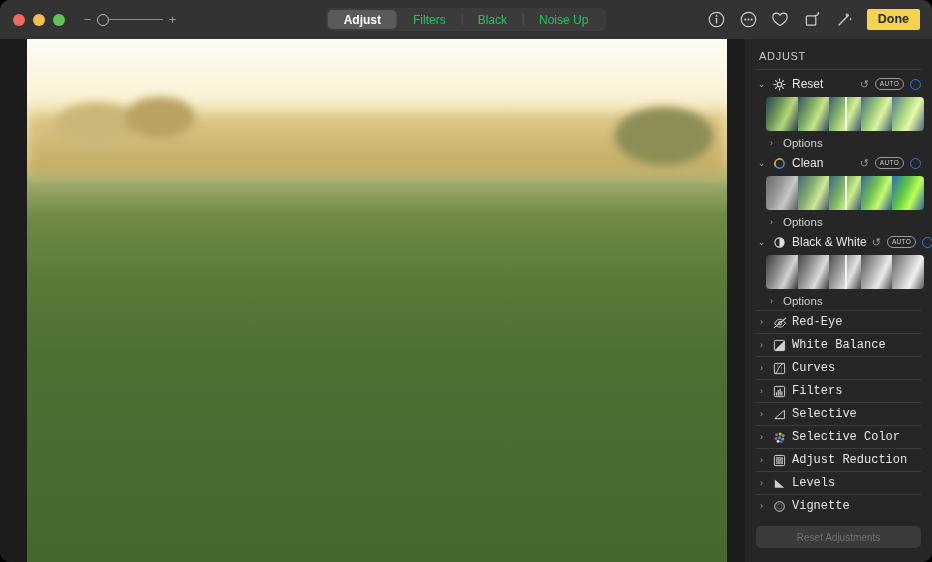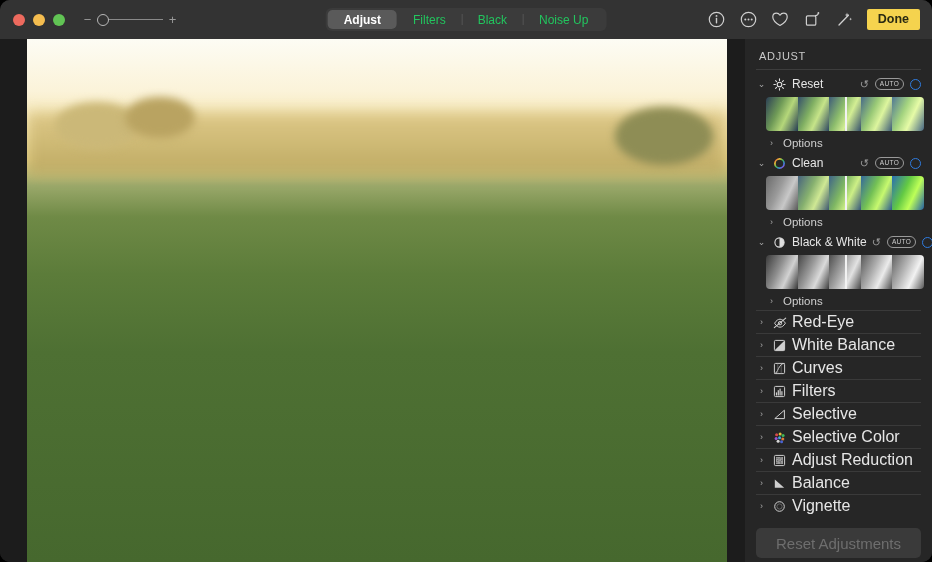--- a/index.html
+++ b/index.html
@@ -102,25 +102,25 @@
   }
 
   .options-row { display:flex; align-items:center; gap:6px; height:19px; padding-left:10px; }
   .options-row .disc { font-size:9px; color:#a8a8a8; }
   .options-label { font-size:11.5px; color:#cfcfcf; }
 
   .row {
     display:flex; align-items:center; height:23px; gap:5px;
     border-top:1px solid #3a3a3a;
   }
-  .row .sec-name { font-size:16px; }
+  .row .sec-name { font-size:12px;font-family:Liberation Mono, monospace; }
 
   .reset-btn {
-    position:absolute; left:11px; right:11px; bottom:4px; height:30px;
-    background:#3a3a3a; border-radius:5px; color:#6e6e6e; font-size:15px;
+    position:absolute; left:11px; right:11px; bottom:14px; height:22px;
+    background:#3a3a3a; border-radius:5px; color:#6e6e6e; font-size:10px;
     display:flex; align-items:center; justify-content:center; border:none;
     font-family:"Liberation Sans", sans-serif;
   }
 
   
   .sky { position:absolute; inset:0; background:
       linear-gradient(to bottom,#fdfcf4 0%,#fbf3d9 10%,#f3e3a8 18%,#e8d489 23%,#9aa86a 28%,#6f8a46 34%,#5c7c3a 45%,#4e7033 60%,#46682e 100%); }
   .hill { position:absolute; left:0; right:0; top:14%; height:12%;
       background:linear-gradient(to bottom,#d9c27e,#b9a55f); filter:blur(7px); opacity:.85; }
   .tree { position:absolute; border-radius:50%; filter:blur(4px); }
@@ -445,21 +445,21 @@
       <span class="sec-name">Adjust Reduction</span>
     </div>
 
     <div class="row">
       <span class="disc">›</span>
       <span class="sec-icon">
         <svg width="13" height="13" viewBox="0 0 13 13">
           <path d="M1.8 10.8 H11.2 L1.8 2.4 Z" fill="#cfcfcf"></path>
         </svg>
       </span>
-      <span class="sec-name">Balance</span>
+      <span class="sec-name">Levels</span>
     </div>
 
     <div class="row">
       <span class="disc">›</span>
       <span class="sec-icon">
         <svg width="13" height="13" viewBox="0 0 13 13">
           <circle cx="6.5" cy="6.5" r="4.8" fill="none" stroke="#cfcfcf" stroke-width="1"></circle>
           <circle cx="6.5" cy="6.5" r="2.6" fill="none" stroke="#7e7e7e" stroke-width=".7"></circle>
         </svg>
       </span>

